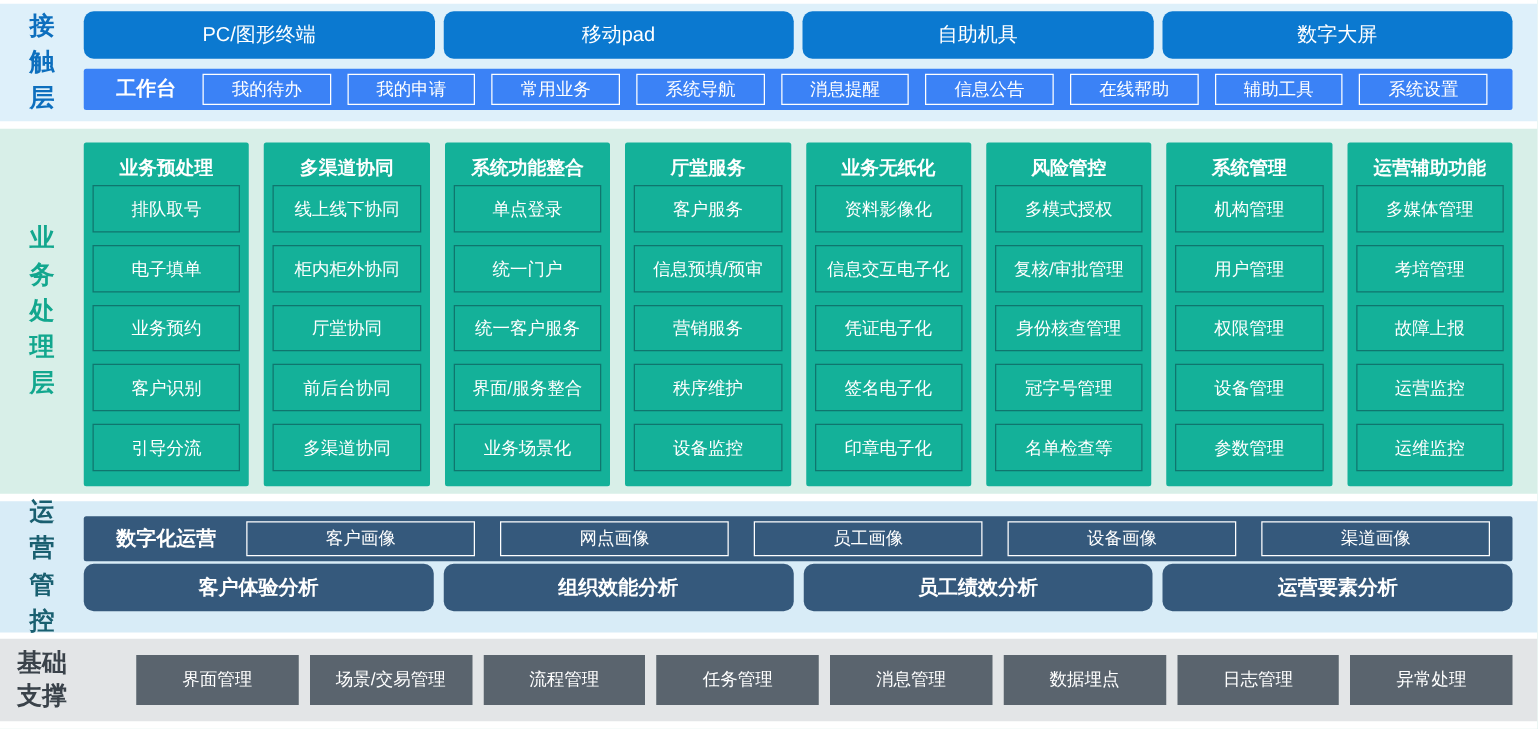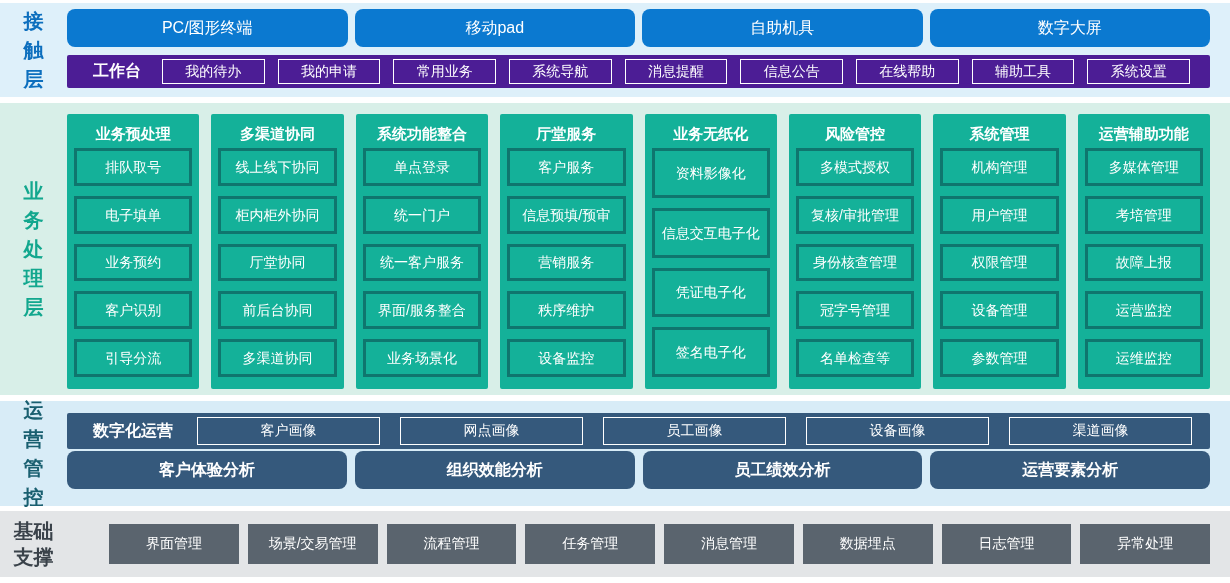--- a/index.html
+++ b/index.html
@@ -13,35 +13,35 @@
   .vlabel{width:24px;word-break:break-all;line-height:1.45;font-weight:bold;font-size:20px;text-align:center;}
   .vlabel2{width:46px;line-height:1.3;font-weight:bold;font-size:20px;text-align:center;word-break:break-all;}
   .content{flex:1;padding-right:20px;display:flex;flex-direction:column;}
 
   
   .sec-contact{margin-top:3px;height:94px;background:#def0fa;}
   .sec-contact .content{padding-top:6px;padding-bottom:8px;}
   .channel-row{display:flex;gap:7px;height:38px;}
   .channel{flex:1;background:#0b79d0;color:#fff;font-weight:normal;font-size:16px;
     border-radius:8px;display:flex;align-items:center;justify-content:center;}
-  .wb-bar{margin-top:8px;background:#4c1d95;height:33px;display:flex;align-items:center;
+  .wb-bar{margin-top:8px;background:#3b82f6;height:33px;display:flex;align-items:center;
     padding:0 20px 0 26px;gap:13px;border-radius:2px;}
   .wb-label{color:#fff;font-weight:bold;font-size:16px;margin-right:8px;white-space:nowrap;}
   .wb-item{flex:1;height:23px;border:1.5px solid #fff;color:#fff;font-size:14px;
     display:flex;align-items:center;justify-content:center;white-space:nowrap;}
 
   
   .sec-business{margin-top:6px;height:292px;background:#d8efe8;}
   .sec-business .content{padding-top:11px;padding-bottom:6px;flex-direction:row;gap:12px;}
   .bp-col{flex:1;background:#14b199;border-radius:2px;display:flex;flex-direction:column;
     padding:6px 7px 12px;}
   .bp-title{color:#fff;font-weight:bold;font-size:15px;text-align:center;height:28px;
     display:flex;align-items:center;justify-content:center;white-space:nowrap;}
   .bp-items{flex:1;display:flex;flex-direction:column;gap:10px;}
-  .bp-cell{flex:1;border:3px solid #0f766e;color:#fff;font-size:14px;text-align:center;
+  .bp-cell{flex:1;border:1px solid #0f766e;color:#fff;font-size:14px;text-align:center;
     display:flex;align-items:center;justify-content:center;padding:0 2px;line-height:1.15;}
 
   
   .sec-ops{margin-top:6px;height:105px;background:#d8ecf7;}
   .sec-ops .content{padding-top:12px;padding-bottom:10px;}
   .ops-bar{background:#35597c;height:36px;display:flex;align-items:center;
     padding:0 18px 0 26px;gap:20px;border-radius:2px;}
   .ops-label{color:#fff;font-weight:bold;font-size:16px;margin-right:4px;white-space:nowrap;}
   .ops-item{flex:1;height:26px;border:1.5px solid #fff;color:#fff;font-size:14px;
     display:flex;align-items:center;justify-content:center;white-space:nowrap;}
@@ -134,20 +134,21 @@
         </div>
     </div>
     <div class="bp-col">
       <div class="bp-title">业务无纸化</div>
       <div class="bp-items">
 
       <div class="bp-cell">资料影像化</div>
           <div class="bp-cell">信息交互电子化</div>
           <div class="bp-cell">凭证电子化</div>
           <div class="bp-cell">签名电子化</div>
+          <div class="bp-cell">印章电子化</div>
         </div>
     </div>
     <div class="bp-col">
       <div class="bp-title">风险管控</div>
       <div class="bp-items">
 
       <div class="bp-cell">多模式授权</div>
           <div class="bp-cell">复核/审批管理</div>
           <div class="bp-cell">身份核查管理</div>
           <div class="bp-cell">冠字号管理</div>

